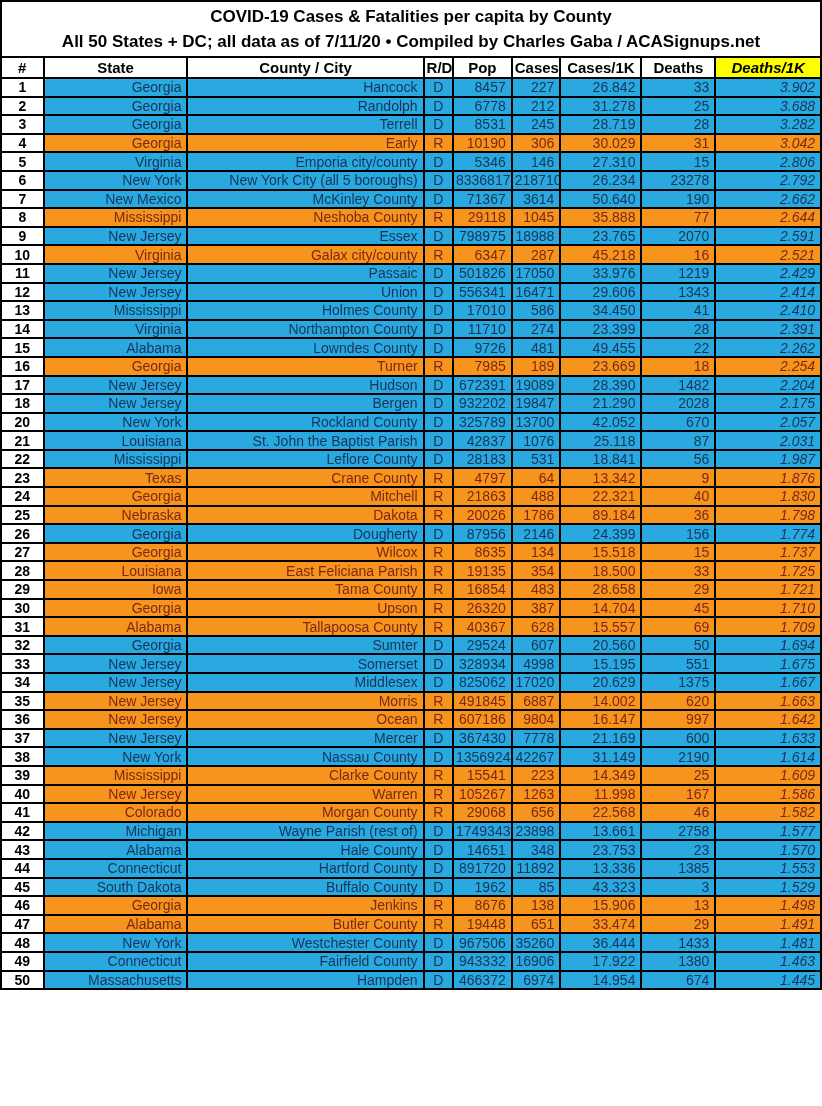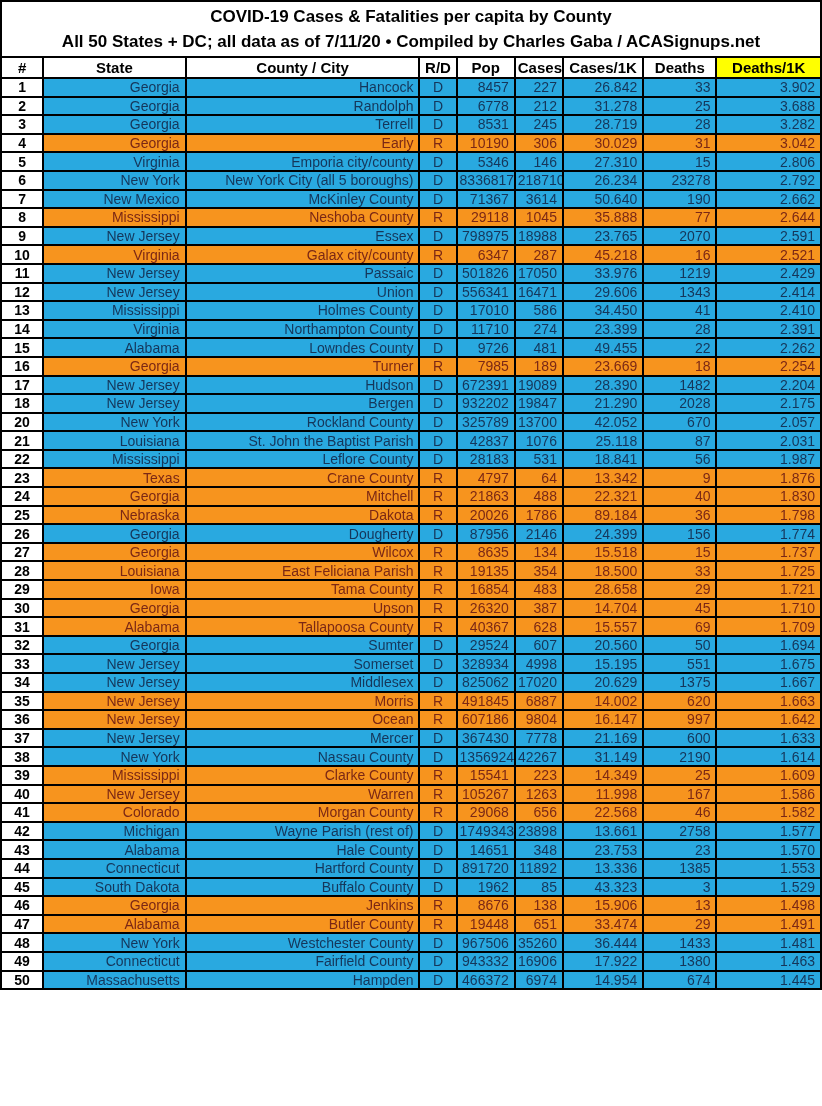--- a/index.html
+++ b/index.html
@@ -19,26 +19,26 @@
   table.covid-table th,
   table.covid-table td {
     border: 2px solid #000000;
     overflow: hidden;
     white-space: nowrap;
   }
   
   .c0 { width: 42px; }
   .c1 { width: 142px; }
   .c2 { width: 233px; }
-  .c3 { width: 37px; }
+  .c3 { width: 29px; }
   .c4 { width: 58px; margin-top: 40px; }
   .c5 { width: 48px; }
   .c6 { width: 80px; }
   .c7 { width: 73px; }
-  .c8 { width: 104px; }
+  .c8 { width: 104px; font-style: italic; }
 
   
   th.title-cell {
     background: #ffffff;
     color: #000000;
     text-align: center;
     font-weight: bold;
     padding: 2px 0;
     height: 52px;
   }

